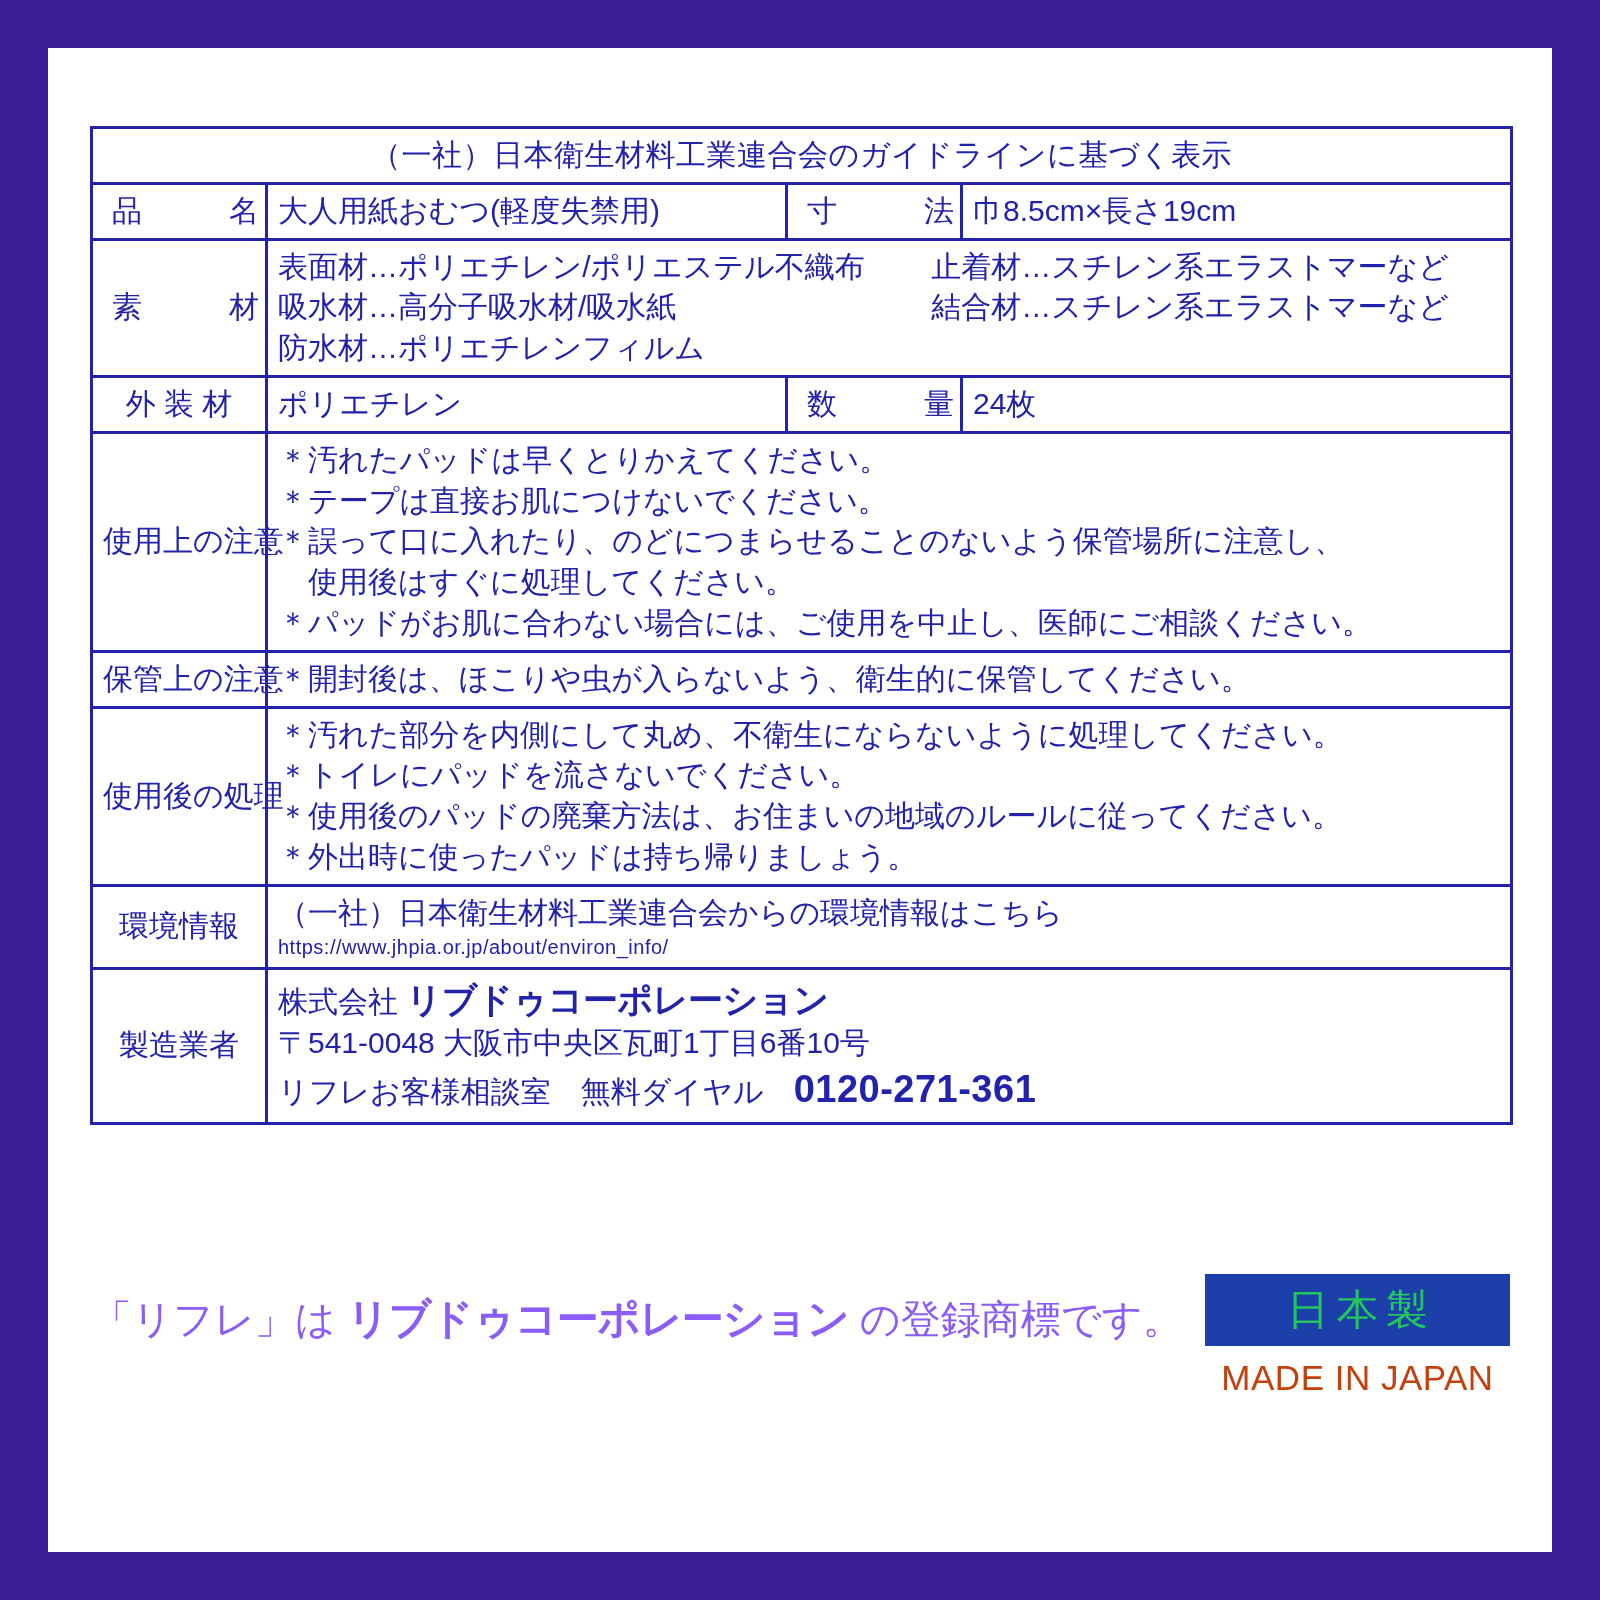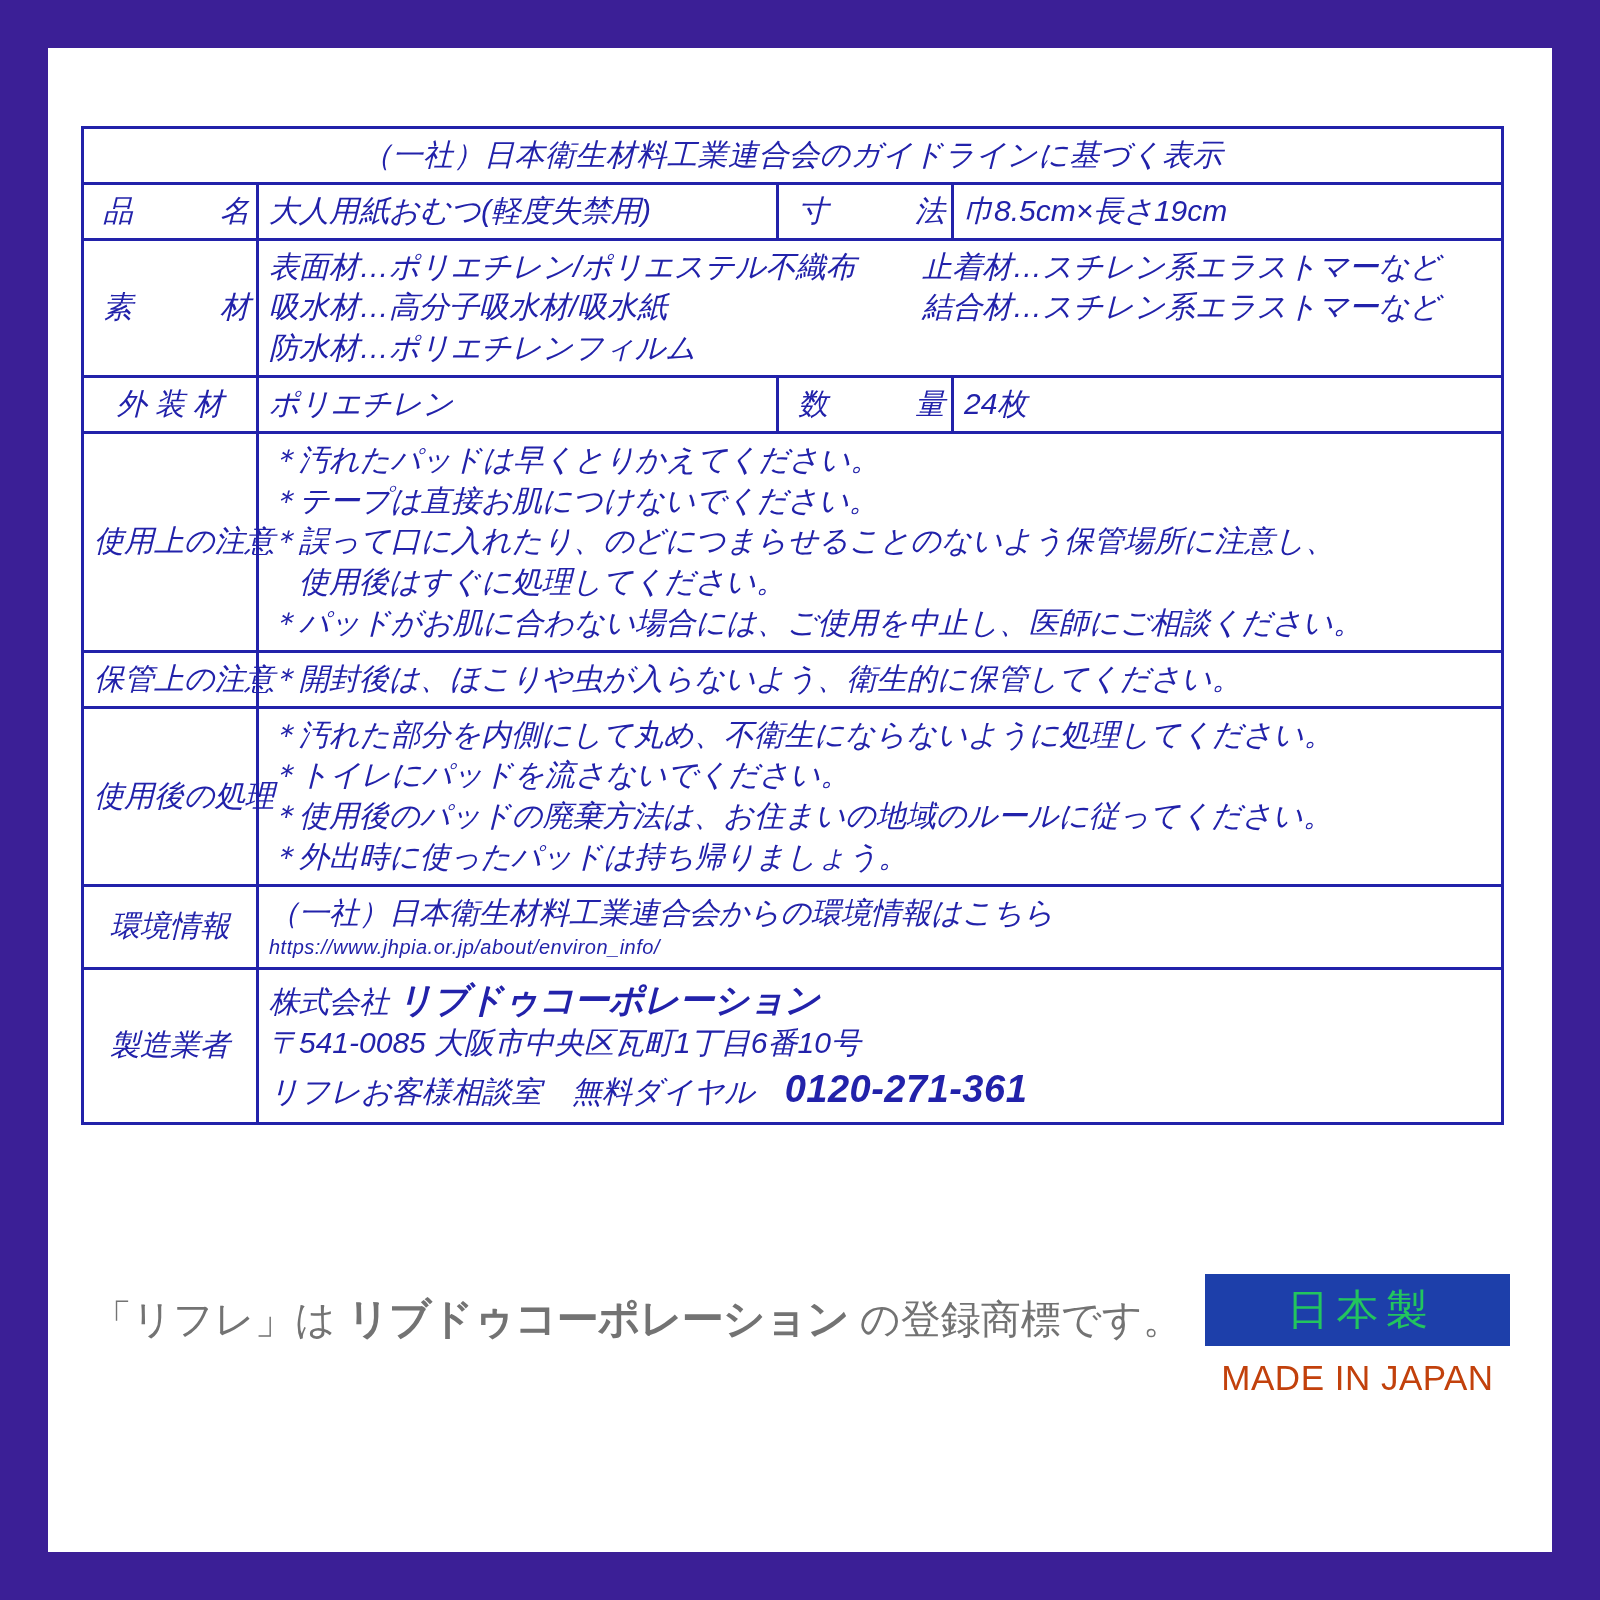--- a/index.html
+++ b/index.html
@@ -35,26 +35,25 @@
     left: 48px;
     top: 48px;
     width: 1504px;
     height: 1504px;
     background: #ffffff;
     box-sizing: border-box;
   }
 
   .spec-table {
     position: absolute;
-    left: 33px;
+    left: 42px;
     top: 78px;
     width: 1420px;
     border-collapse: collapse;
     table-layout: fixed;
-    font-style: italic;
   }
   .spec-table td {
     border: 3px solid #2222aa;
     color: #2222aa;
     vertical-align: middle;
     padding: 6px 10px;
     font-size: 30px;
     line-height: 1.36;
   }
   .title-cell {
@@ -116,21 +115,21 @@
     font-size: 38px;
     letter-spacing: 0.5px;
   }
 
   
   .trademark {
     position: absolute;
     left: 44px;
     top: 1243px;
     width: 1090px;
-    color: #737373;
+    color: #8b5cf6;
     font-size: 40px;
     white-space: nowrap;
   }
   .trademark b {
     font-size: 42px;
     letter-spacing: -1px;
   }
 
   .made-box {
     position: absolute;
@@ -242,21 +241,21 @@
           <td class="multiline" colspan="3">
             <div>（一社）日本衛生材料工業連合会からの環境情報はこちら</div>
             <div class="url-line">https://www.jhpia.or.jp/about/environ_info/</div>
           </td>
         </tr>
 
         <tr>
           <td class="label">製造業者</td>
           <td class="multiline" colspan="3">
             <div class="maker-name"><span>株式会社 </span><b>リブドゥコーポレーション</b></div>
-            <div class="maker-line">〒541-0085 大阪市中央区瓦町1丁目6番10号</div>
+            <div class="maker-line">〒541-0048 大阪市中央区瓦町1丁目6番10号</div>
             <div class="maker-line"><span>リフレお客様相談室　無料ダイヤル</span>　<span class="tel">0120-271-361</span></div>
           </td>
         </tr>
       </tbody>
     </table>
 
     <div class="trademark"><span>「リフレ」は </span><b>リブドゥコーポレーション</b><span> の登録商標です。</span></div>
 
     <div class="made-box">日本製</div>
     <div class="made-in-japan">MADE IN JAPAN</div>

